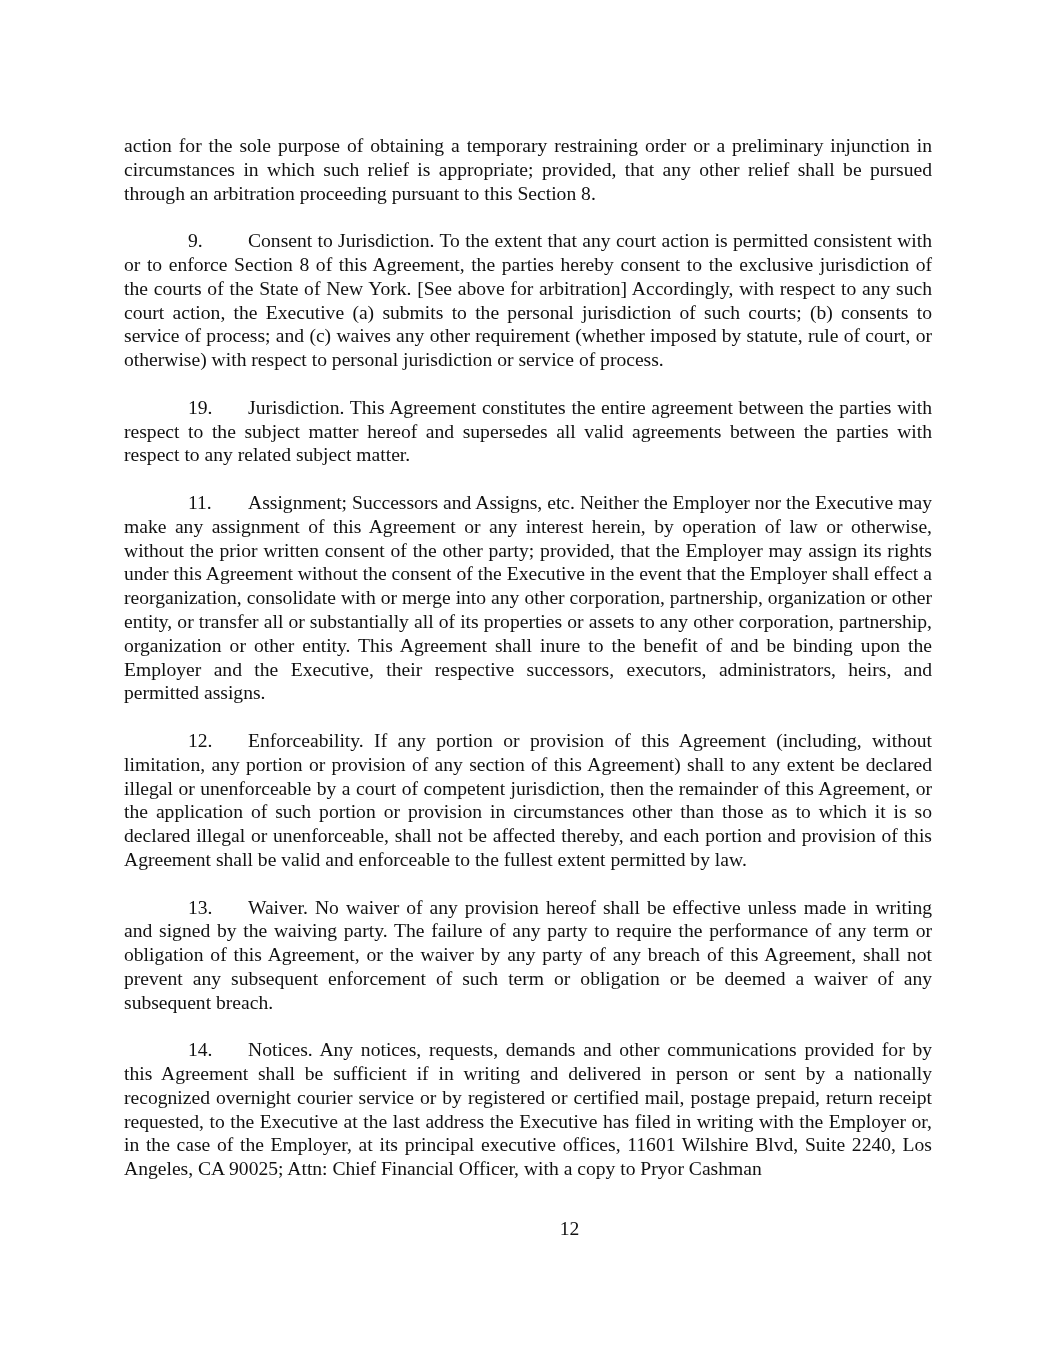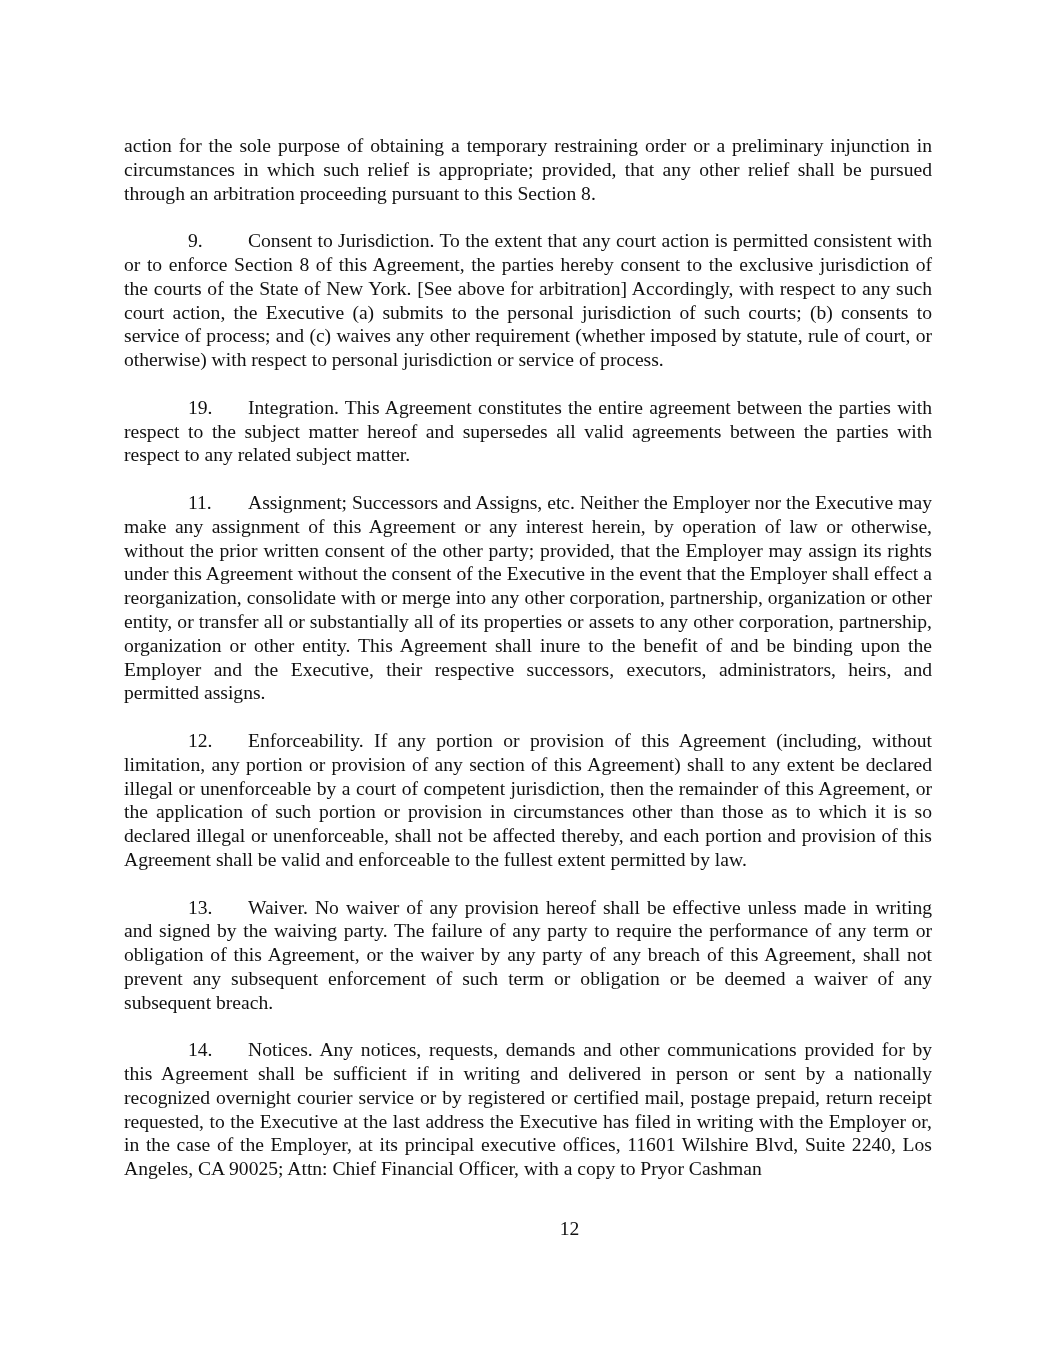--- a/index.html
+++ b/index.html
@@ -51,21 +51,21 @@
   </style>
 </head>
 <body>
 
 <div class="page">
 
   <p class="para first"><span>action for the sole purpose of obtaining a temporary restraining order or a preliminary injunction in circumstances in which such relief is appropriate; </span><span class="u">provided</span><span>, that any other relief shall be pursued through an arbitration proceeding pursuant to this Section 8.</span></p>
 
   <p class="para"><span class="num">9.</span><span class="u">Consent to Jurisdiction</span><span>. To the extent that any court action is permitted consistent with or to enforce Section 8 of this Agreement, the parties hereby consent to the exclusive jurisdiction of the courts of the State of New York. [See above for arbitration] Accordingly, with respect to any such court action, the Executive (a) submits to the personal jurisdiction of such courts; (b) consents to service of process; and (c) waives any other requirement (whether imposed by statute, rule of court, or otherwise) with respect to personal jurisdiction or service of process.</span></p>
 
-  <p class="para"><span class="num">19.</span><span class="u">Integration</span><span>.  This Agreement constitutes the entire agreement between the parties with respect to the subject matter hereof and supersedes all valid agreements between the parties with respect to any related subject matter.</span></p>
+  <p class="para"><span class="num">19.</span><span class="u">Jurisdiction</span><span>.  This Agreement constitutes the entire agreement between the parties with respect to the subject matter hereof and supersedes all valid agreements between the parties with respect to any related subject matter.</span></p>
 
   <p class="para"><span class="num">11.</span><span class="u">Assignment; Successors and Assigns, etc</span><span>.  Neither the Employer nor the Executive may make any assignment of this Agreement or any interest herein, by operation of law or otherwise, without the prior written consent of the other party; </span><span class="u">provided</span><span>, that the Employer may assign its rights under this Agreement without the consent of the Executive in the event that the Employer shall effect a reorganization, consolidate with or merge into any other corporation, partnership, organization or other entity, or transfer all or substantially all of its properties or assets to any other corporation, partnership, organization or other entity.  This Agreement shall inure to the benefit of and be binding upon the Employer and the Executive, their respective successors, executors, administrators, heirs, and permitted assigns.</span></p>
 
   <p class="para"><span class="num">12.</span><span class="u">Enforceability</span><span>.  If any portion or provision of this Agreement (including, without limitation, any portion or provision of any section of this Agreement) shall to any extent be declared illegal or unenforceable by a court of competent jurisdiction, then the remainder of this Agreement, or the application of such portion or provision in circumstances other than those as to which it is so declared illegal or unenforceable, shall not be affected thereby, and each portion and provision of this Agreement shall be valid and enforceable to the fullest extent permitted by law.</span></p>
 
   <p class="para"><span class="num">13.</span><span class="u">Waiver</span><span>.  No waiver of any provision hereof shall be effective unless made in writing and signed by the waiving party.  The failure of any party to require the performance of any term or obligation of this Agreement, or the waiver by any party of any breach of this Agreement, shall not prevent any subsequent enforcement of such term or obligation or be deemed a waiver of any subsequent breach.</span></p>
 
   <p class="para"><span class="num">14.</span><span class="u">Notices</span><span>.  Any notices, requests, demands and other communications provided for by this Agreement shall be sufficient if in writing and delivered in person or sent by a nationally recognized overnight courier service or by registered or certified mail, postage prepaid, return receipt requested, to the Executive at the last address the Executive has filed in writing with the Employer or, in the case of the Employer, at its principal executive offices, 11601 Wilshire Blvd, Suite 2240, Los Angeles, CA 90025; Attn: Chief Financial Officer, with a copy to Pryor Cashman</span></p>
 
 </div>

